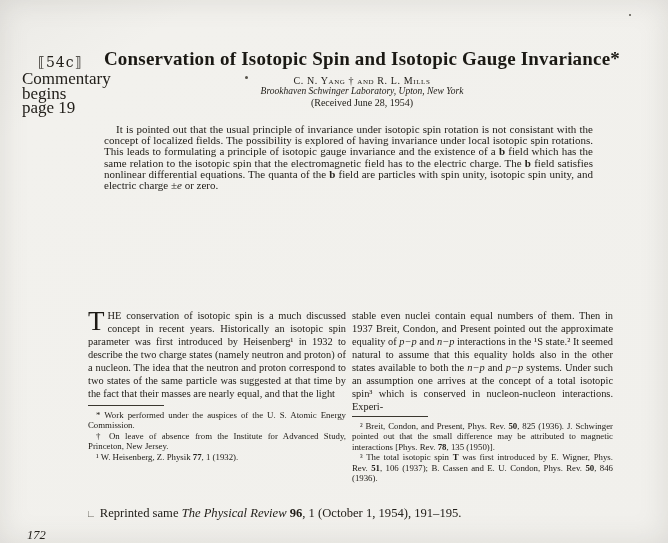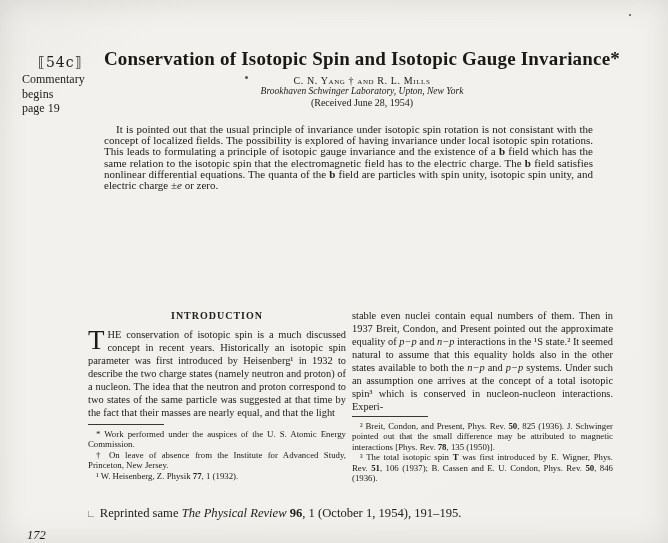--- a/index.html
+++ b/index.html
@@ -16,21 +16,21 @@
     box-shadow:inset 0 0 28px rgba(120,118,110,0.18);
   }
   
   .margin-tag{
     position:absolute;left:38px;top:54px;
     font-size:14px;letter-spacing:1px;
     font-family:"DejaVu Serif","DejaVu Sans",serif;
   }
   .margin-note{
     position:absolute;left:22px;top:72px;
-    font-size:12px;line-height:14.5px;white-space:pre-line;
+    font-size:17px;line-height:14.5px;white-space:pre-line;
   }
   
   .hdr{position:absolute;left:56px;width:612px;text-align:center;}
   .title{top:48px;font-size:19px;font-weight:bold;color:#1b1914;letter-spacing:.2px;}
   .authors{top:75px;font-size:10px;font-variant:small-caps;letter-spacing:.6px;}
   .affil{top:86px;font-size:9.5px;font-style:italic;}
   .received{top:97px;font-size:10px;}
   
   .abstract{
     position:absolute;left:104px;top:124px;width:489px;
@@ -82,21 +82,20 @@
 page 19</div>
 
   <div class="hdr title" style="position:absolute;">Conservation of Isotopic Spin and Isotopic Gauge Invariance*</div>
   <div class="hdr authors" style="position:absolute;">C. N. Yang † and R. L. Mills</div>
   <div class="hdr affil" style="position:absolute;">Brookhaven Schwinger Laboratory, Upton, New York</div>
   <div class="hdr received" style="position:absolute;">(Received June 28, 1954)</div>
 
   <div class="abstract"><span>It is pointed out that the usual principle of invariance under isotopic spin rotation is not consistant with the concept of localized fields. The possibility is explored of having invariance under local isotopic spin rotations. This leads to formulating a principle of isotopic gauge invariance and the existence of a </span><span class="bd">b</span><span> field which has the same relation to the isotopic spin that the electromagnetic field has to the electric charge. The </span><span class="bd">b</span><span> field satisfies nonlinear differential equations. The quanta of the </span><span class="bd">b</span><span> field are particles with spin unity, isotopic spin unity, and electric charge ±</span><span class="it">e</span><span> or zero.</span></div>
 
   <div class="col col-left">
-    <p class="sec-head">INTRODUCTION</p>
     <p class="para"><span class="dropcap">T</span><span><span>HE conservation of isotopic spin is a much discussed concept in recent years. Historically an isotopic spin parameter was first introduced by Heisenberg¹ in 1932 to describe the two charge states (namely neutron and proton) of a nucleon. The idea that the neutron and proton correspond to two states of the same particle was suggested at that time by the fact that their masses are nearly equal, and that the light</span></span></p>
     <hr class="fnrule">
     <p class="fn"><span>* Work performed under the auspices of the U. S. Atomic Energy Commission.</span></p>
     <p class="fn"><span>† On leave of absence from the Institute for Advanced Study, Princeton, New Jersey.</span></p>
     <p class="fn"><span>¹ W. Heisenberg, Z. Physik </span><span class="bd">77</span><span>, 1 (1932).</span></p>
   </div>
 
   <div class="col col-right">
     <p class="para"><span>stable even nuclei contain equal numbers of them. Then in 1937 Breit, Condon, and Present pointed out the approximate equality of </span><span class="it">p−p</span><span> and </span><span class="it">n−p</span><span> interactions in the ¹S state.² It seemed natural to assume that this equality holds also in the other states available to both the </span><span class="it">n−p</span><span> and </span><span class="it">p−p</span><span> systems. Under such an assumption one arrives at the concept of a total isotopic spin³ which is conserved in nucleon-nucleon interactions. Experi-</span></p>
     <hr class="fnrule rt-fn">

